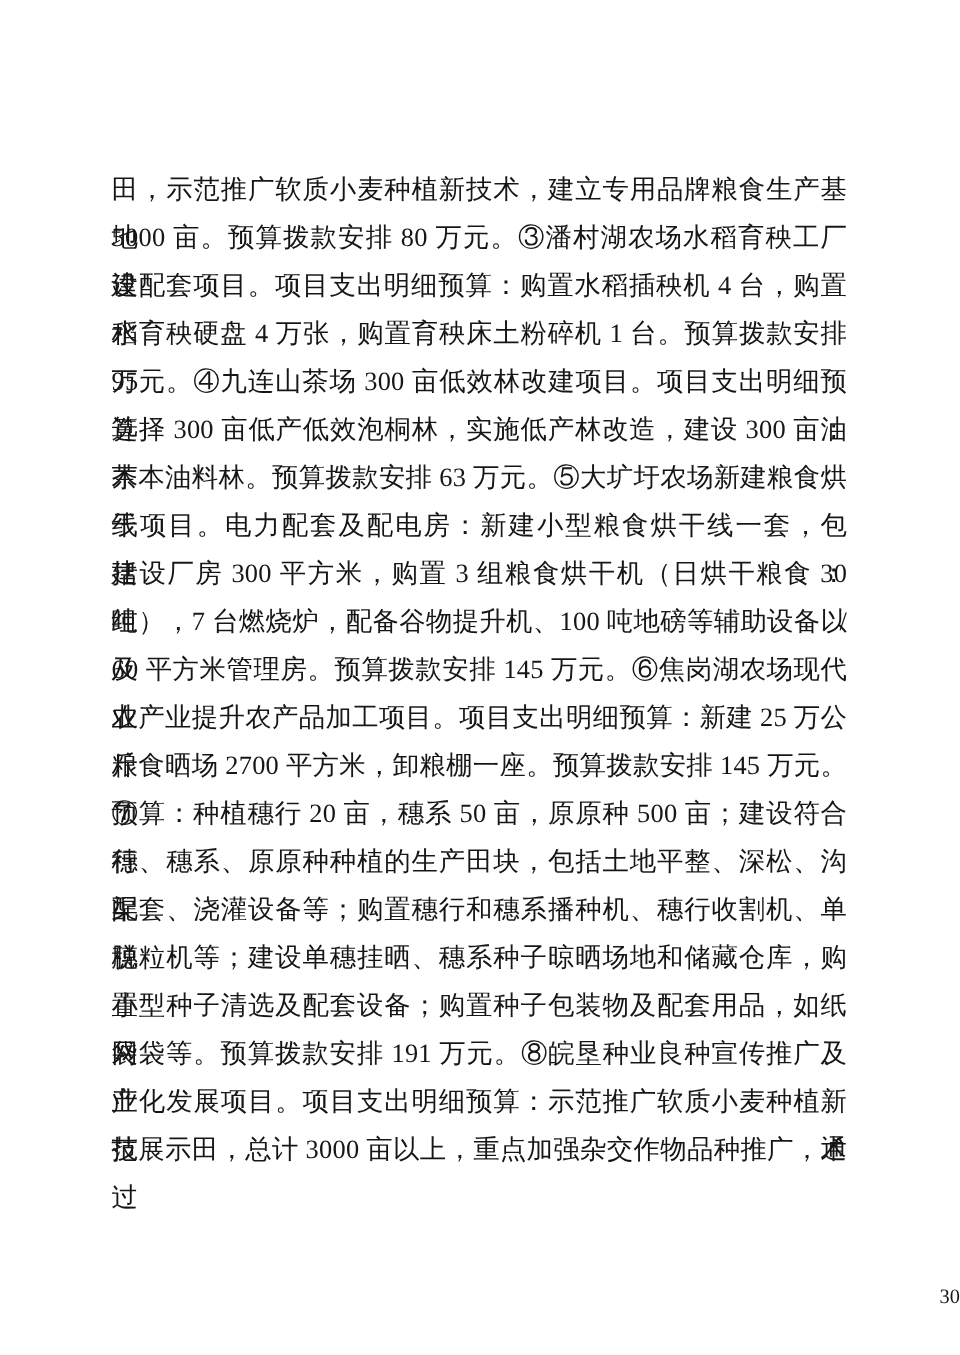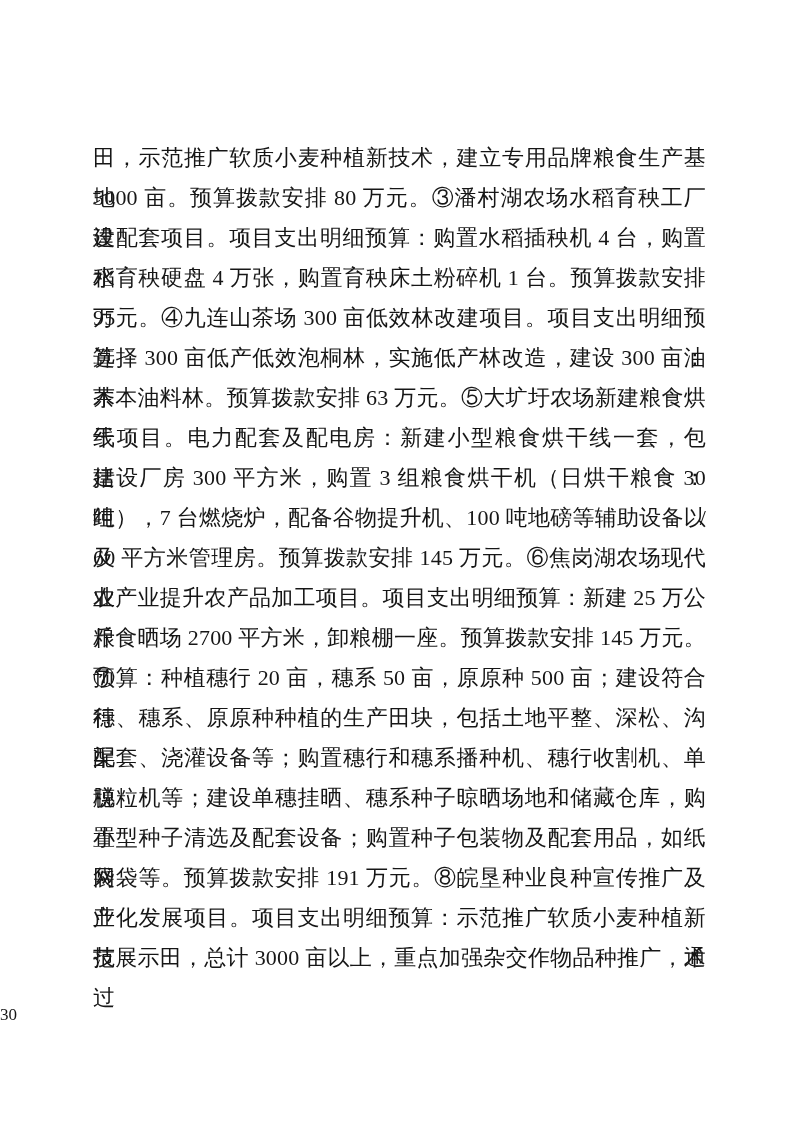--- a/index.html
+++ b/index.html
@@ -28,24 +28,24 @@
     line-height: 40px;
     height: 40px;
     text-align: justify;
     text-align-last: justify;
     text-justify: inter-character;
     white-space: normal;
     letter-spacing: 0.2px;
   }
   .page-footer {
     position: absolute;
-    top: 1004px;
+    top: 1070px;
     left: 0;
     width: 100%;
-    text-align: left;
+    text-align: right;
   }
   .page-number {
     font-size: 17px;
     line-height: 22px;
     color: #161616;
   }
 </style>
 </head>
 <body>
 

